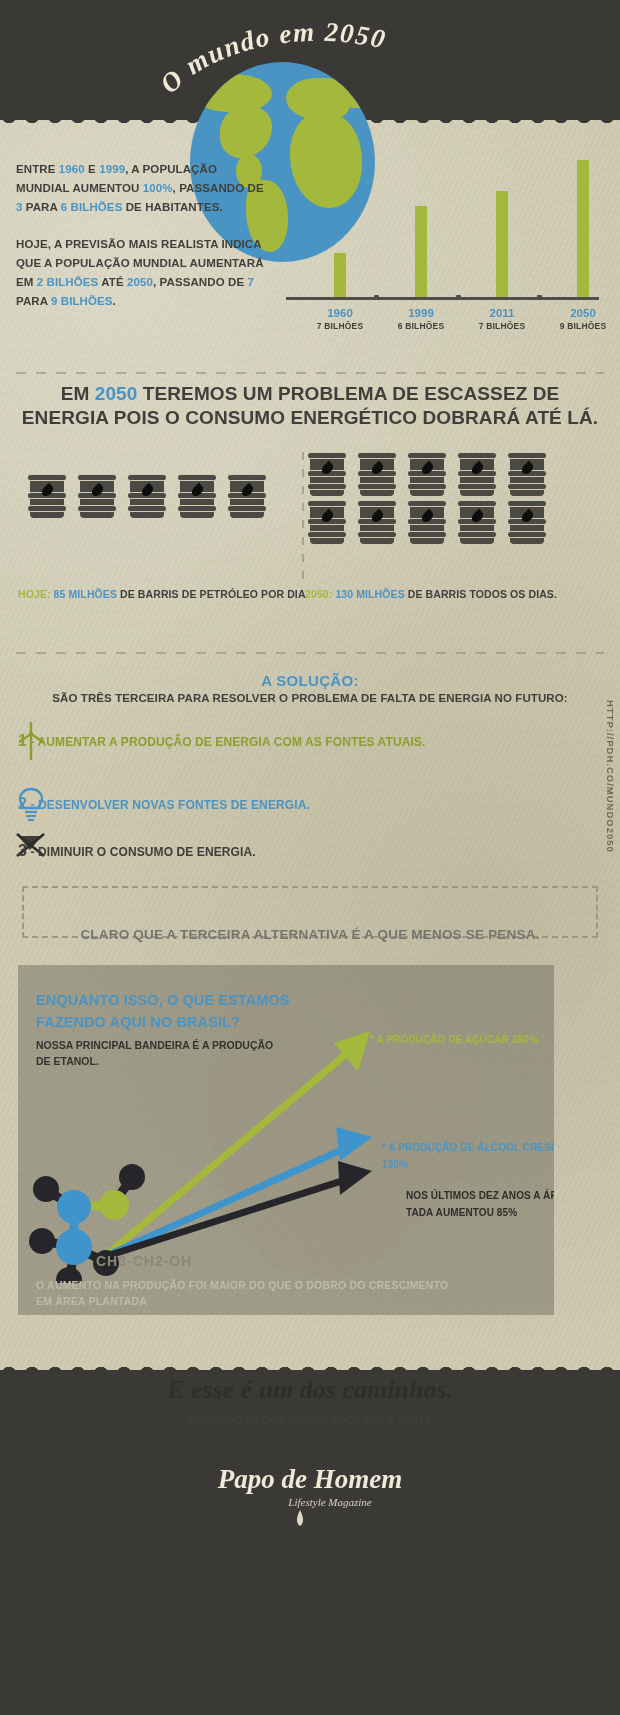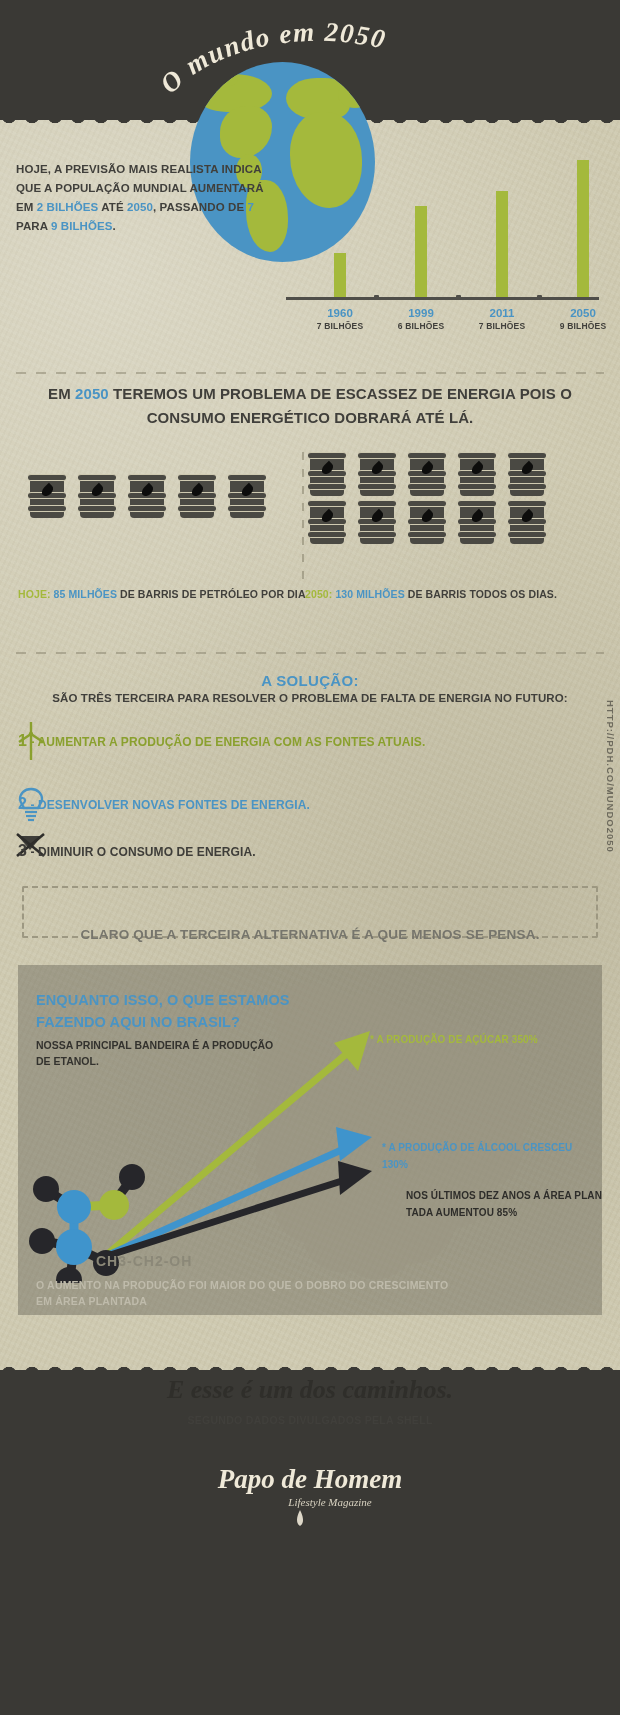--- a/index.html
+++ b/index.html
@@ -94,21 +94,21 @@
   
   .dash{
     position:absolute; left:16px; right:16px; height:2px;
     background-image:linear-gradient(to right,#8d8872 0 10px, rgba(0,0,0,0) 10px 20px);
     background-size:20px 2px; opacity:.55;
   }
 
   
   .s2-head{
     position:absolute; left:20px; right:20px; top:382px;
-    text-align:center; font-size:15px; font-weight:bold; line-height:24px;
+    text-align:center; font-size:19px; font-weight:bold; line-height:24px;
     color:#403f3b; letter-spacing:.1px;
   }
   .barrels{ position:absolute; }
   .barrel{ position:absolute; width:34px; height:44px; }
   .barrel .body{
     position:absolute; left:0; top:4px; width:34px; height:40px;
     background:#4a4943; border-radius:4px;
   }
   .barrel .rim{
     position:absolute; left:-2px; width:38px; height:7px; background:#4a4943;
@@ -154,21 +154,21 @@
 
   
   .vurl{
     position:absolute; right:4px; top:700px;
     font-size:9.5px; font-weight:bold; color:#6d6a5d; letter-spacing:1px;
     writing-mode:vertical-rl; text-orientation:mixed;
   }
 
   
   .brasil{
-    position:absolute; left:18px; top:965px; width:584px; height:350px;
+    position:absolute; left:18px; top:965px; width:536px; height:350px;
     background:rgba(95,92,80,.42);
     overflow:hidden;
   }
   .brmap{ position:absolute; right:20px; top:-10px; width:360px; height:360px; opacity:.45; }
   .br-h{
     position:absolute; left:18px; top:24px; width:290px;
     font-size:14.5px; font-weight:bold; color:#4a94c4; line-height:22px; letter-spacing:.1px;
   }
   .br-p{
     position:absolute; left:18px; top:72px; width:250px;
@@ -221,20 +221,21 @@
       <span class="land l2"></span>
       <span class="land l3"></span>
     <span class="land l4"></span>
       <span class="land l5"></span>
       <span class="land l6"></span>
     <span class="land l7"></span>
       <span class="land l8"></span>
   </div>
 
   <div class="s1-text">
+    <p><span class="dark">ENTRE </span><span class="blue">1960</span><span class="dark"> E </span><span class="blue">1999</span><span class="dark">, A POPULAÇÃO MUNDIAL AUMENTOU </span><span class="blue">100%</span><span class="dark">, PASSANDO DE </span><span class="blue">3</span><span class="dark"> PARA </span><span class="blue">6 BILHÕES</span><span class="dark"> DE HABITANTES.</span></p>
     <p><span class="dark">HOJE, A PREVISÃO MAIS REALISTA INDICA QUE A POPULAÇÃO MUNDIAL AUMENTARÁ EM </span><span class="blue">2 BILHÕES</span><span class="dark"> ATÉ </span><span class="blue">2050</span><span class="dark">, PASSANDO DE </span><span class="blue">7</span><span class="dark"> PARA </span><span class="blue">9 BILHÕES</span><span class="dark">.</span></p>
   </div>
 
   <div class="chart">
     <div class="plot" id="chart-plot">
         <div class="bar" style="left: 54px; height: 46px;"></div>
         <div class="bar" style="left: 135px; height: 93px;"></div>
         <div class="bar" style="left: 216px; height: 108px;"></div>
         <div class="bar" style="left: 297px; height: 139px;"></div>
       </div>

